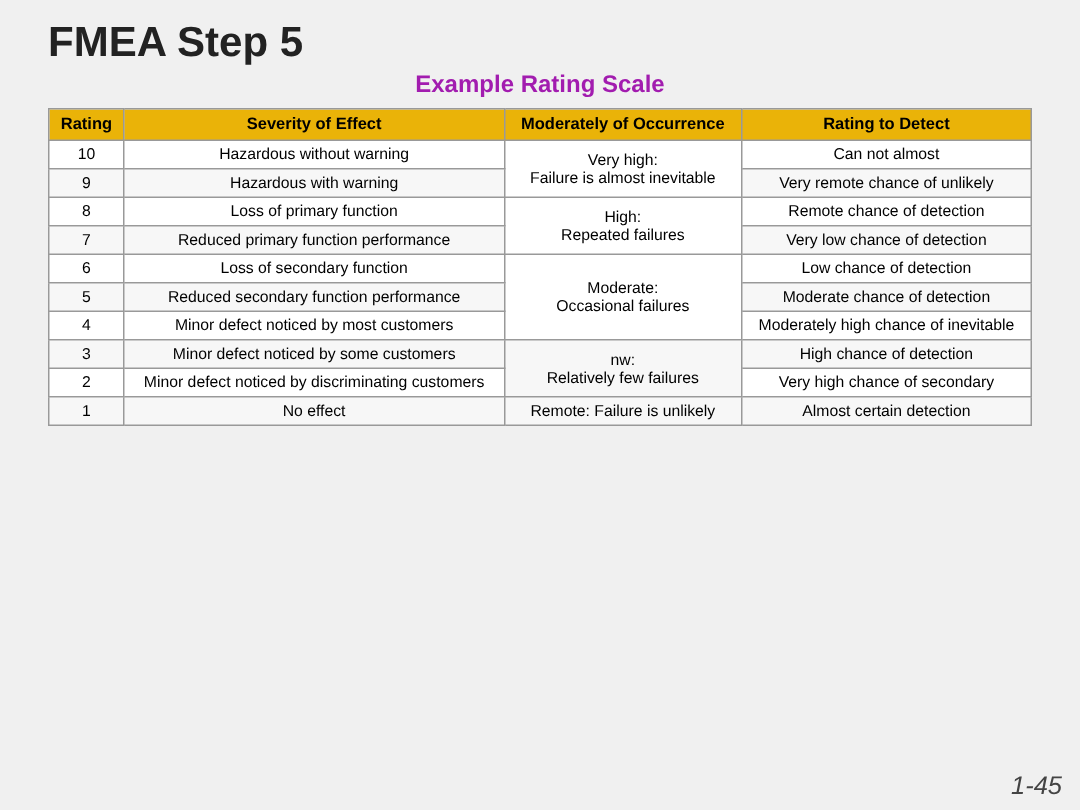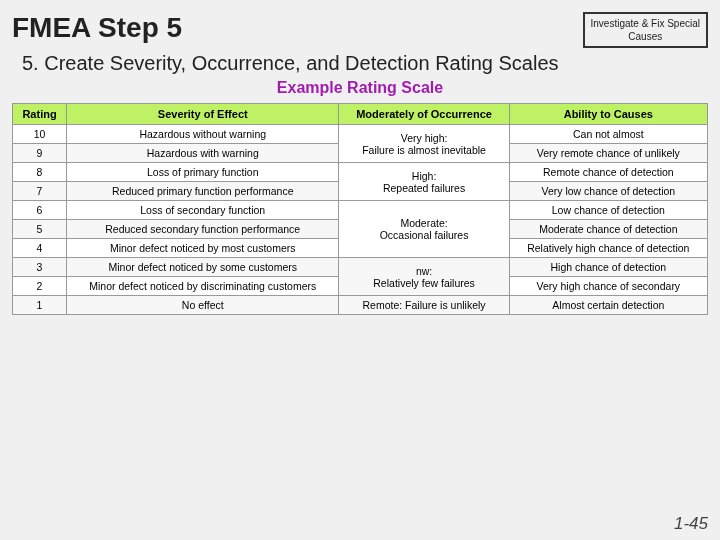--- a/index.html
+++ b/index.html
@@ -8,21 +8,21 @@
       height: 540px;
       background: #e8e8e8;
       font-family: Arial, sans-serif;
       overflow: hidden;
     }
     .slide {
       width: 720px;
       height: 540px;
       background: #f0f0f0;
       position: relative;
-      padding: 12px 12px;
+      padding: 12px 32px;
     }
     .header-row {
       display: flex;
       justify-content: space-between;
       align-items: flex-start;
       margin-bottom: 4px;
     }
     .slide-title {
       font-size: 28px;
       font-weight: bold;
@@ -52,21 +52,21 @@
     }
     .rating-table {
       width: 100%;
       border-collapse: collapse;
       font-size: 11px;
       background: white;
     }
     .rating-table th {
       border: 1px solid #999;
       padding: 4px 6px;
-      background: #bef264;
+      background: #eab308;
       font-weight: bold;
       text-align: center;
       font-size: 11px;
     }
     .rating-table td {
       border: 1px solid #999;
       padding: 3px 5px;
       text-align: center;
       vertical-align: middle;
       font-size: 10.5px;
@@ -89,35 +89,30 @@
       color: #444;
       font-style: italic;
     }
   </style>
 </head>
 <body>
 
 <div class="slide">
   <div class="header-row">
     <div class="slide-title">FMEA Step 5</div>
-    <div class="badge">
-      <span>Investigate &amp; Fix Special</span><br>
-      <span>Causes</span>
-    </div>
   </div>
-  <div class="subtitle">5.  Create Severity, Occurrence, and Detection Rating Scales</div>
   <div class="section-title">Example Rating Scale</div>
 
   <table class="rating-table">
     <thead>
       <tr>
         <th>Rating</th>
         <th>Severity of Effect</th>
         <th>Moderately of Occurrence</th>
-        <th>Ability to Causes</th>
+        <th>Rating to Detect</th>
       </tr>
     </thead>
     <tbody>
 
       <tr>
         <td>10</td>
         <td>Hazardous without warning</td>
         <td rowspan="2">Very high:<br>Failure is almost inevitable</td>
         <td>Can not almost</td>
       </tr>
@@ -150,21 +145,21 @@
 
       <tr>
         <td>5</td>
         <td class="bold-text">Reduced secondary function performance</td>
         <td>Moderate chance of detection</td>
       </tr>
 
       <tr>
         <td>4</td>
         <td>Minor defect noticed by most customers</td>
-        <td>Relatively high chance of detection</td>
+        <td>Moderately high chance of inevitable</td>
       </tr>
 
       <tr>
         <td>3</td>
         <td>Minor defect noticed by some customers</td>
         <td rowspan="2">nw:<br>Relatively few failures</td>
         <td class="bold-text">High chance of detection</td>
       </tr>
 
       <tr>

